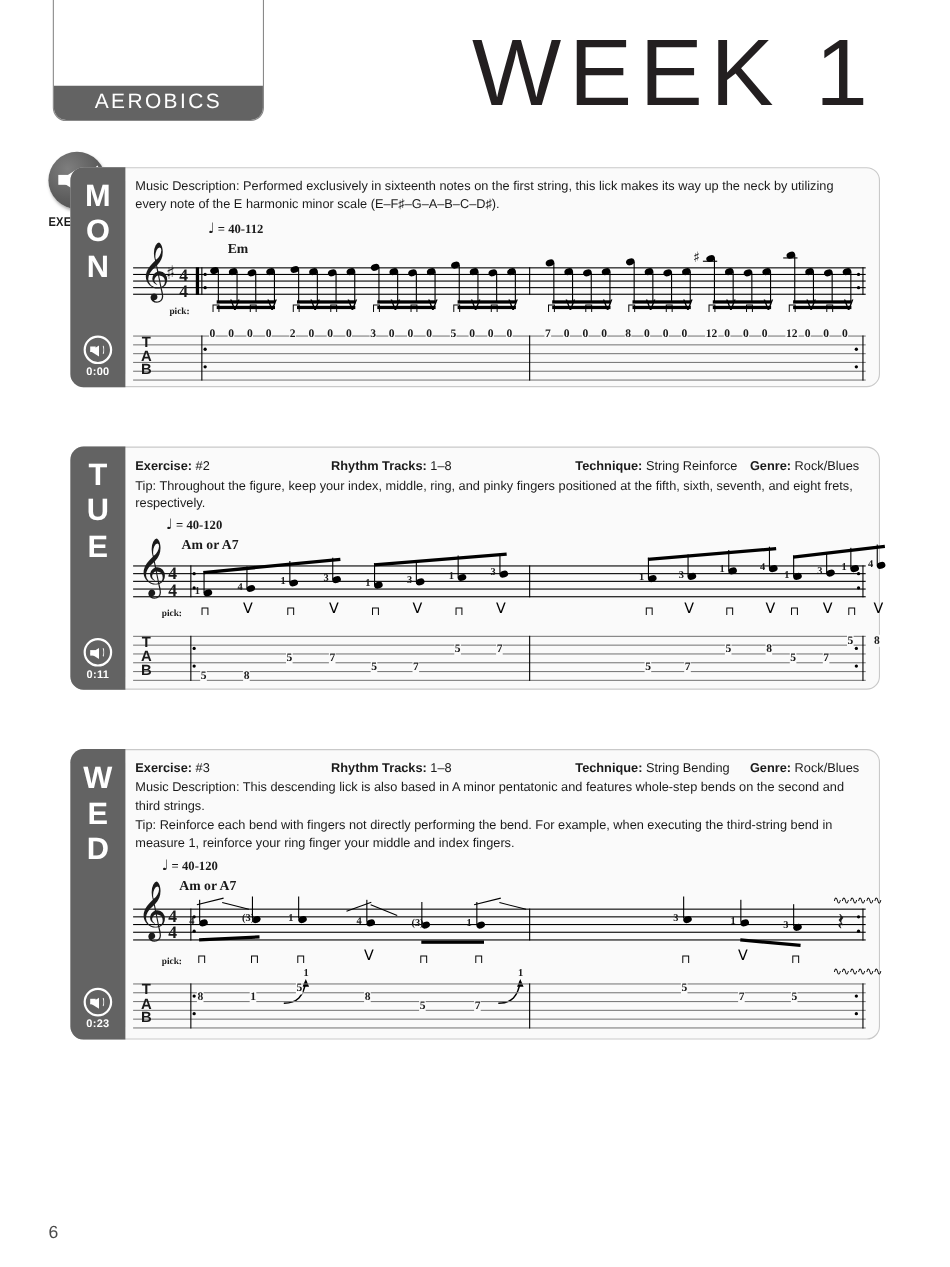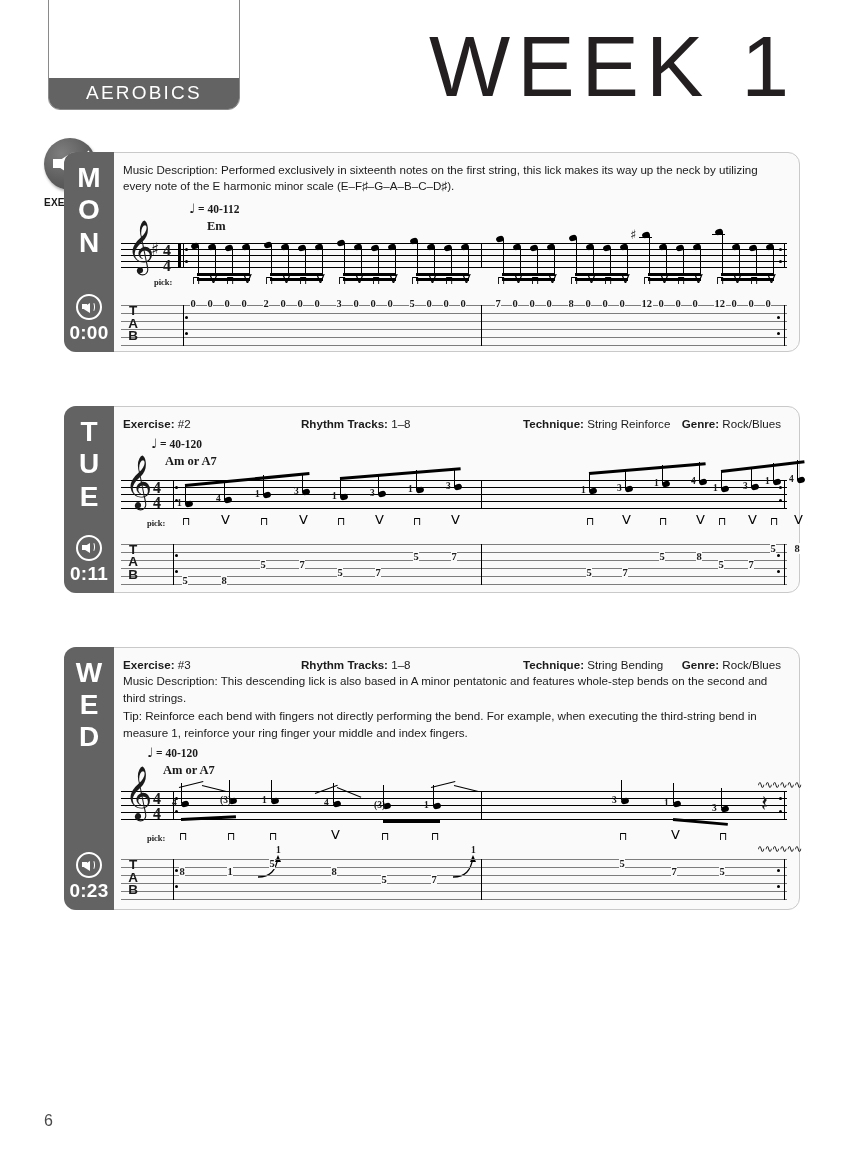--- a/index.html
+++ b/index.html
@@ -129,21 +129,21 @@
     position: relative;
     margin: 0 auto 2px;
   }
   .speaker-small .spk .cone {
     border-top-width: 5px; border-bottom-width: 5px; border-right-width: 8px;
     left: 18%; top: 30%;
   }
   .speaker-small .spk .box { width: 5px; left: 16%; top: 38%; height: 22%; }
   .speaker-small .spk .arc1 { left: 52%; top: 26%; width: 26%; height: 46%; border-width: 1.6px; }
   .timestamp {
-    font-size: 19px; font-weight: 700; color: #ffffff;
+    font-size: 10px; font-weight: 700; color: #ffffff;
     letter-spacing: .3px;
   }
 
   .ex-body { margin-left: 50px; padding: 8px 12px 0 6px; }
 
   
   .meta-row {
     display: flex; align-items: baseline;
     font-size: 11.6px; line-height: 1.35;
     padding: 1px 2px 0 2px;
@@ -515,20 +515,24 @@
       </div>
       <div class="meta-cell m-tech">
         <b>Technique:</b>
         <span class="v">String Reinforce</span>
       </div>
       <div class="meta-cell m-genre">
         <b>Genre:</b>
         <span class="v">Rock/Blues</span>
       </div>
     </div>
+    <div class="tip">
+      <b>Tip:</b>
+      <span>Throughout the figure, keep your index, middle, ring, and pinky fingers positioned at the fifth, sixth, seventh, and eight frets, respectively.</span>
+    </div>
 
     <div class="notation" style="height:150px;">
       <div class="tempo" style="left:30px; top:0px;">
         <span class="qn">♩</span>
         <span>= 40-120</span>
       </div>
       <div class="chord" style="left:44px; top:18px;">Am or A7</div>
 
       <div class="stafflines" style="top:44px;">
         <div class="sline" style="top:0px;"></div>

